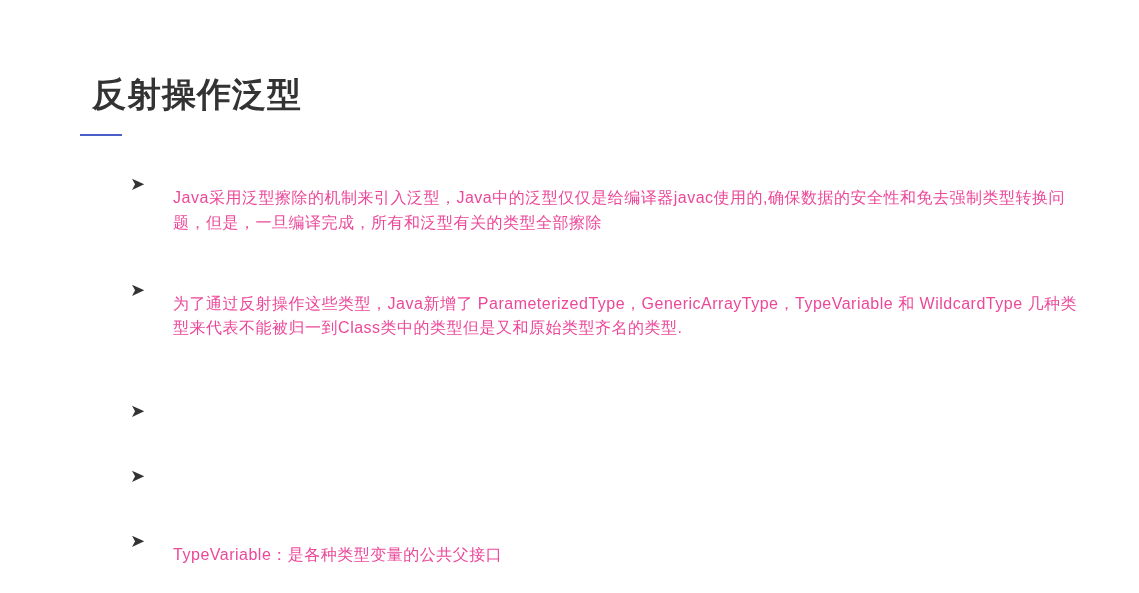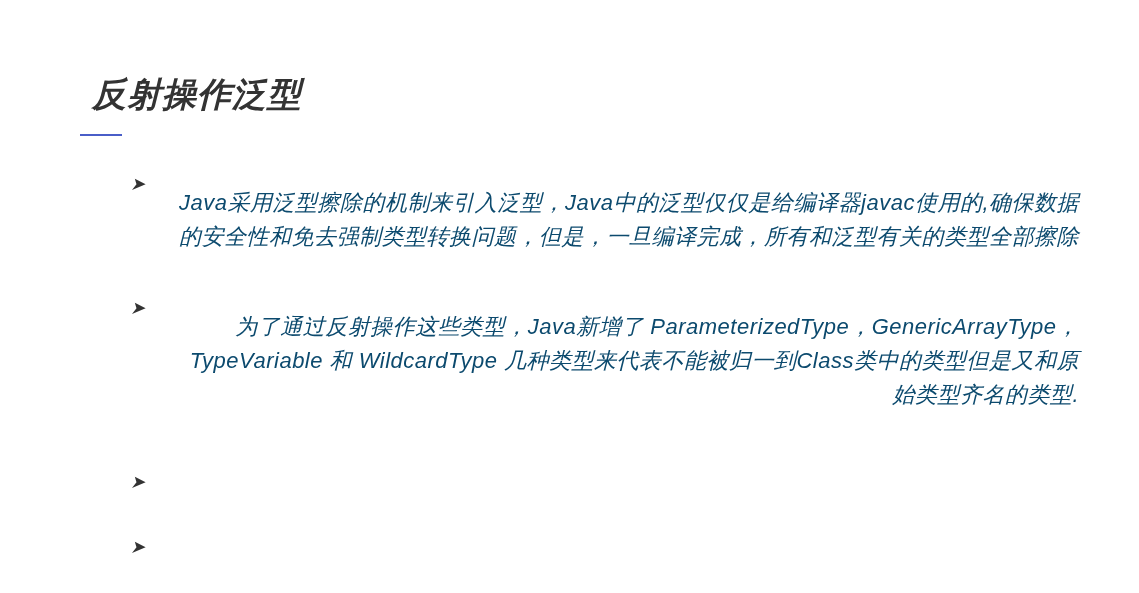--- a/index.html
+++ b/index.html
@@ -1,19 +1,18 @@
 <!DOCTYPE html>
 <html><head>
   <meta charset="utf-8">
   <style>
     * {
       margin: 16px;
       padding: 0;
       box-sizing: border-box;
-      font-style: italic;
     }
     body {
       width: 1139px;
       height: 593px;
       background: #ffffff;
       font-family: "Microsoft YaHei", "PingFang SC", Arial, sans-serif;
       color: #333333;
       padding: 24px 44px 0 44px;
       position: relative;
       overflow: hidden;
@@ -43,25 +42,24 @@
     }
     .bullet-marker {
       flex: 0 0 auto;
       font-size: 18px;
       color: #333333;
       margin-right: 12px;
       margin-top: 3px;
       font-family: Arial, sans-serif;
     }
     .bullet-text {
-      font-size: 22px;
+      font-size: 16px;
       line-height: 1.55;
-      color: #0c4a6e;
+      color: #ec4899;
       letter-spacing: 0.5px;
-      text-align: right;
     }
     .gap-extra {
       margin-bottom: 40px;
     }
     .corner-accent {
       position: absolute;
       right: 0;
       bottom: 0;
       width: 0;
       height: 0;
@@ -86,19 +84,20 @@
     <span class="bullet-text">为了通过反射操作这些类型，Java新增了 ParameterizedType，GenericArrayType，TypeVariable 和 WildcardType 几种类型来代表不能被归一到Class类中的类型但是又和原始类型齐名的类型.</span>
   </li>
   <li class="bullet-item">
     <span class="bullet-marker">➤</span>
   </li>
   <li class="bullet-item">
     <span class="bullet-marker">➤</span>
   </li>
   <li class="bullet-item">
     <span class="bullet-marker">➤</span>
+    <span class="bullet-text">TypeVariable：是各种类型变量的公共父接口</span>
   </li>
   <li class="bullet-item">
     <span class="bullet-marker">➤</span>
   </li>
 </ul>
 
 <div class="corner-accent"></div>
 
 </body></html>

